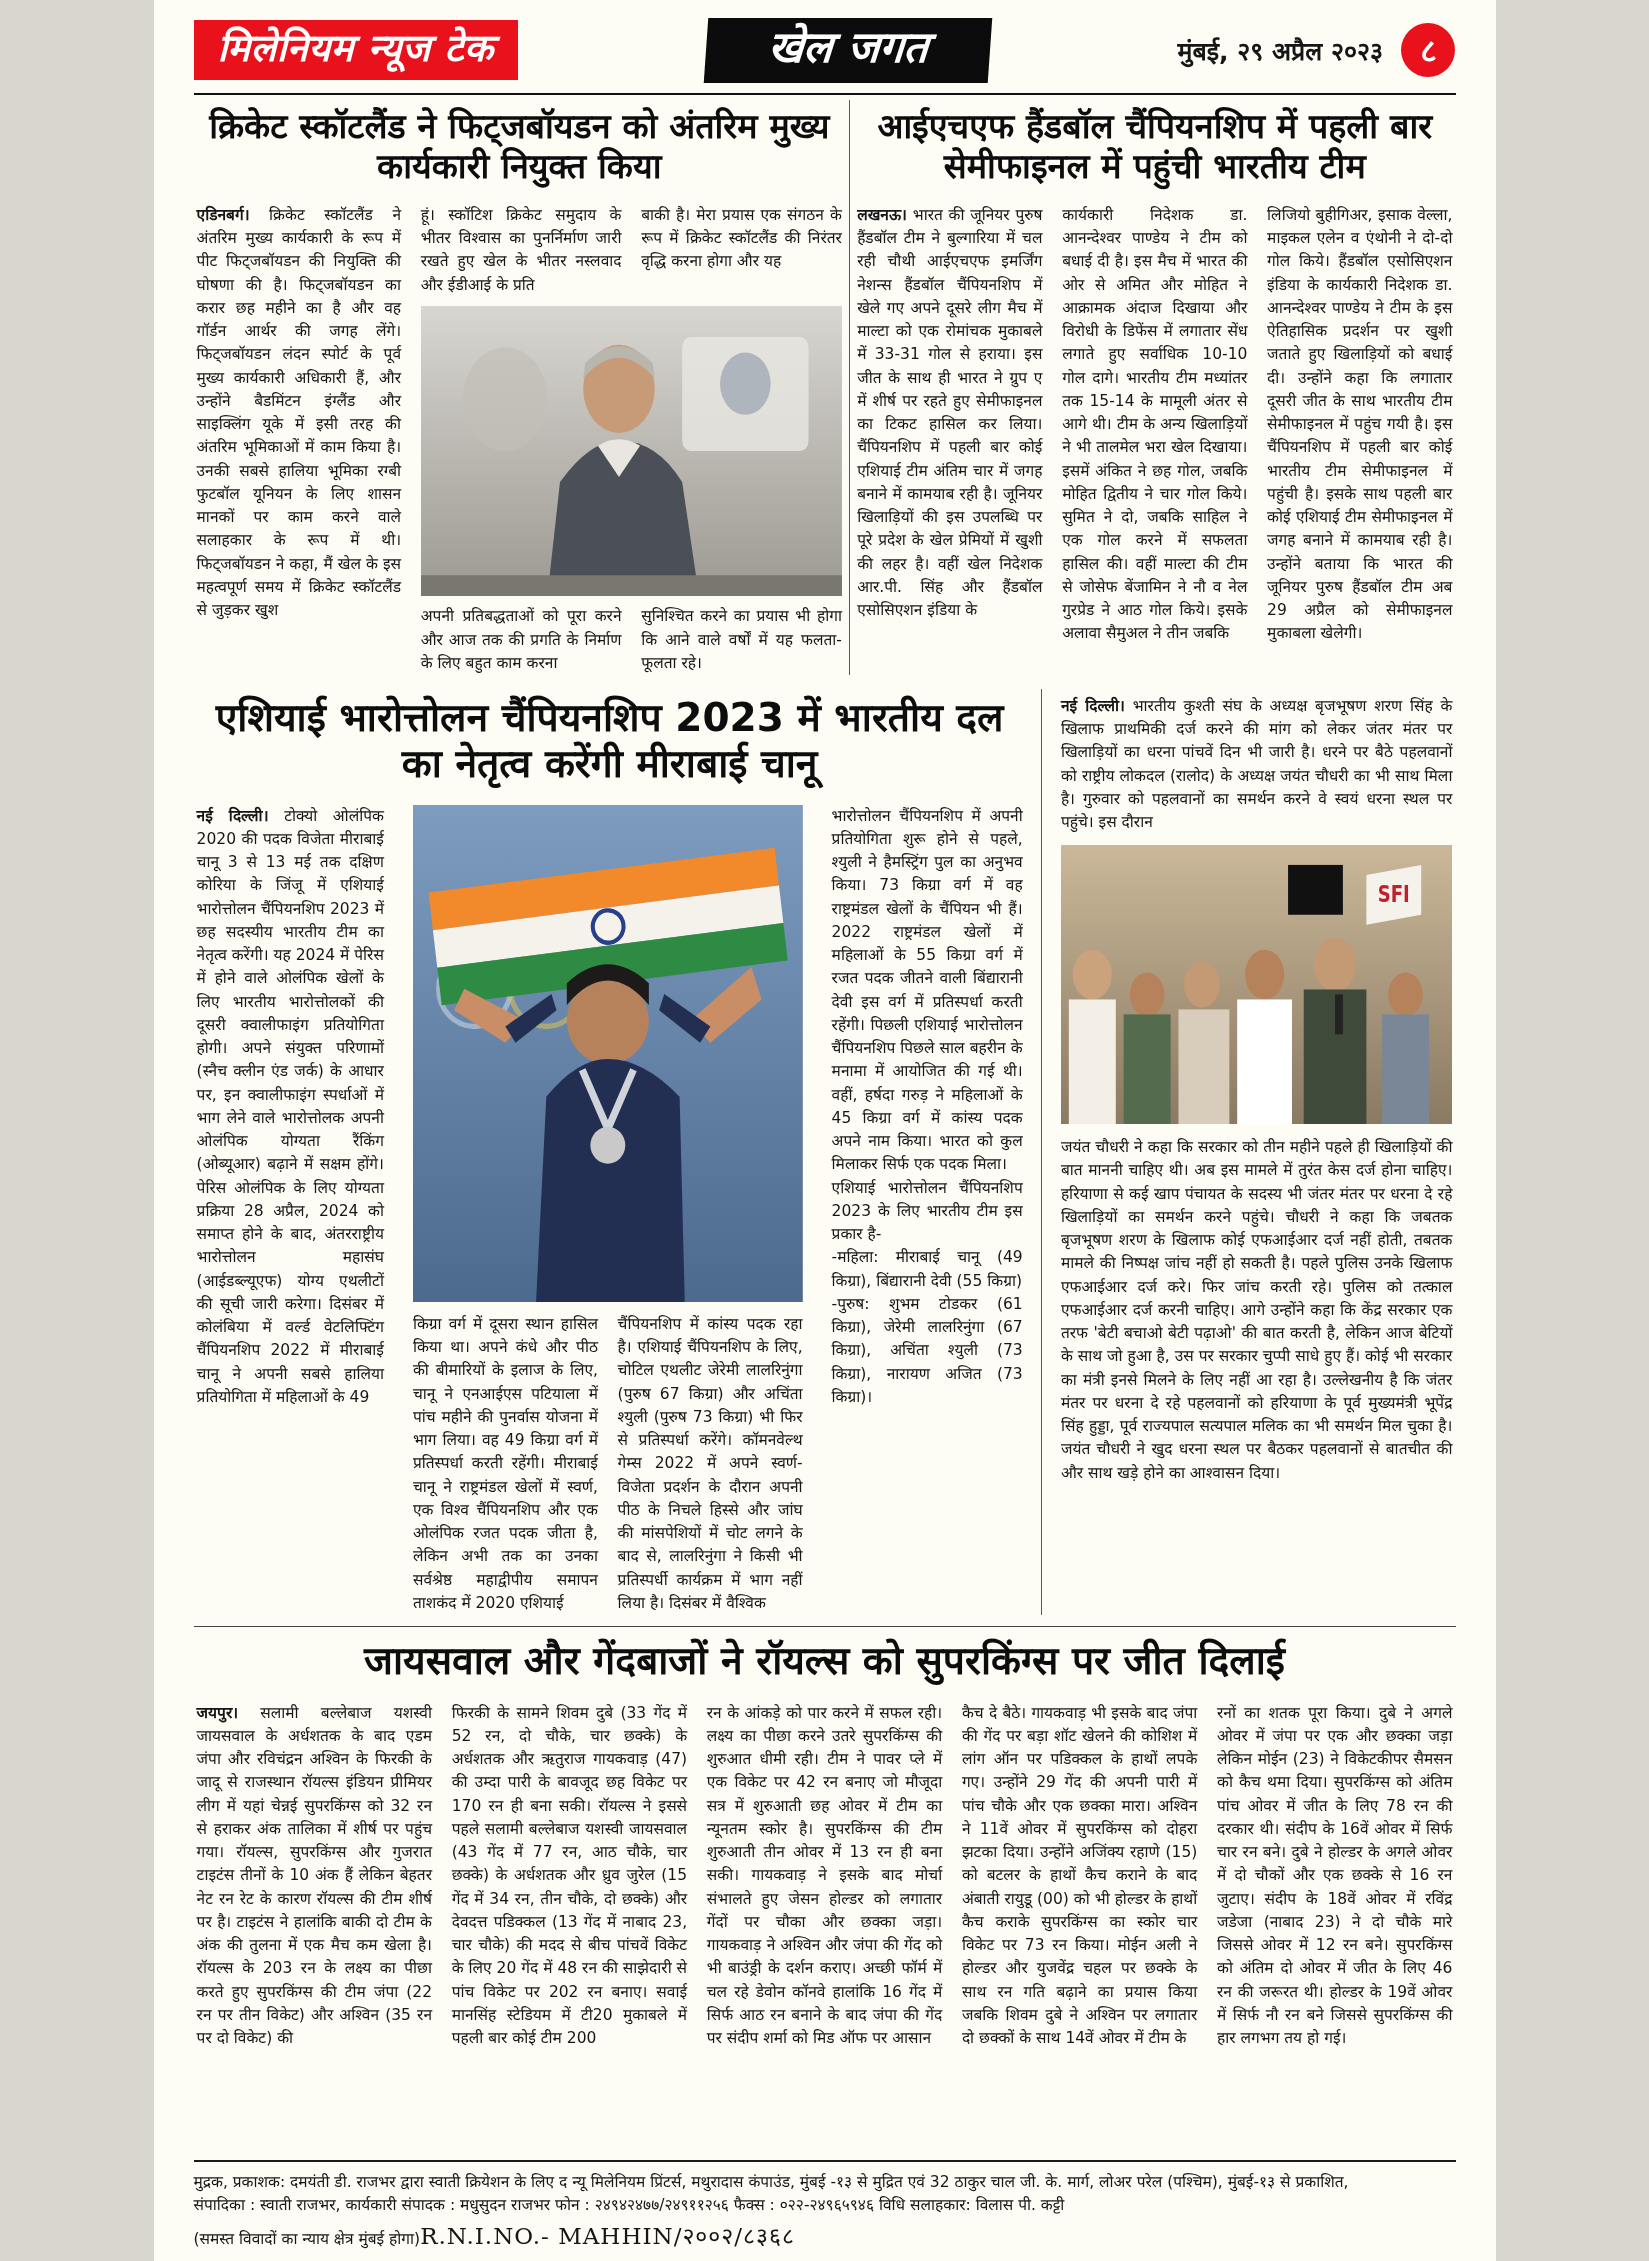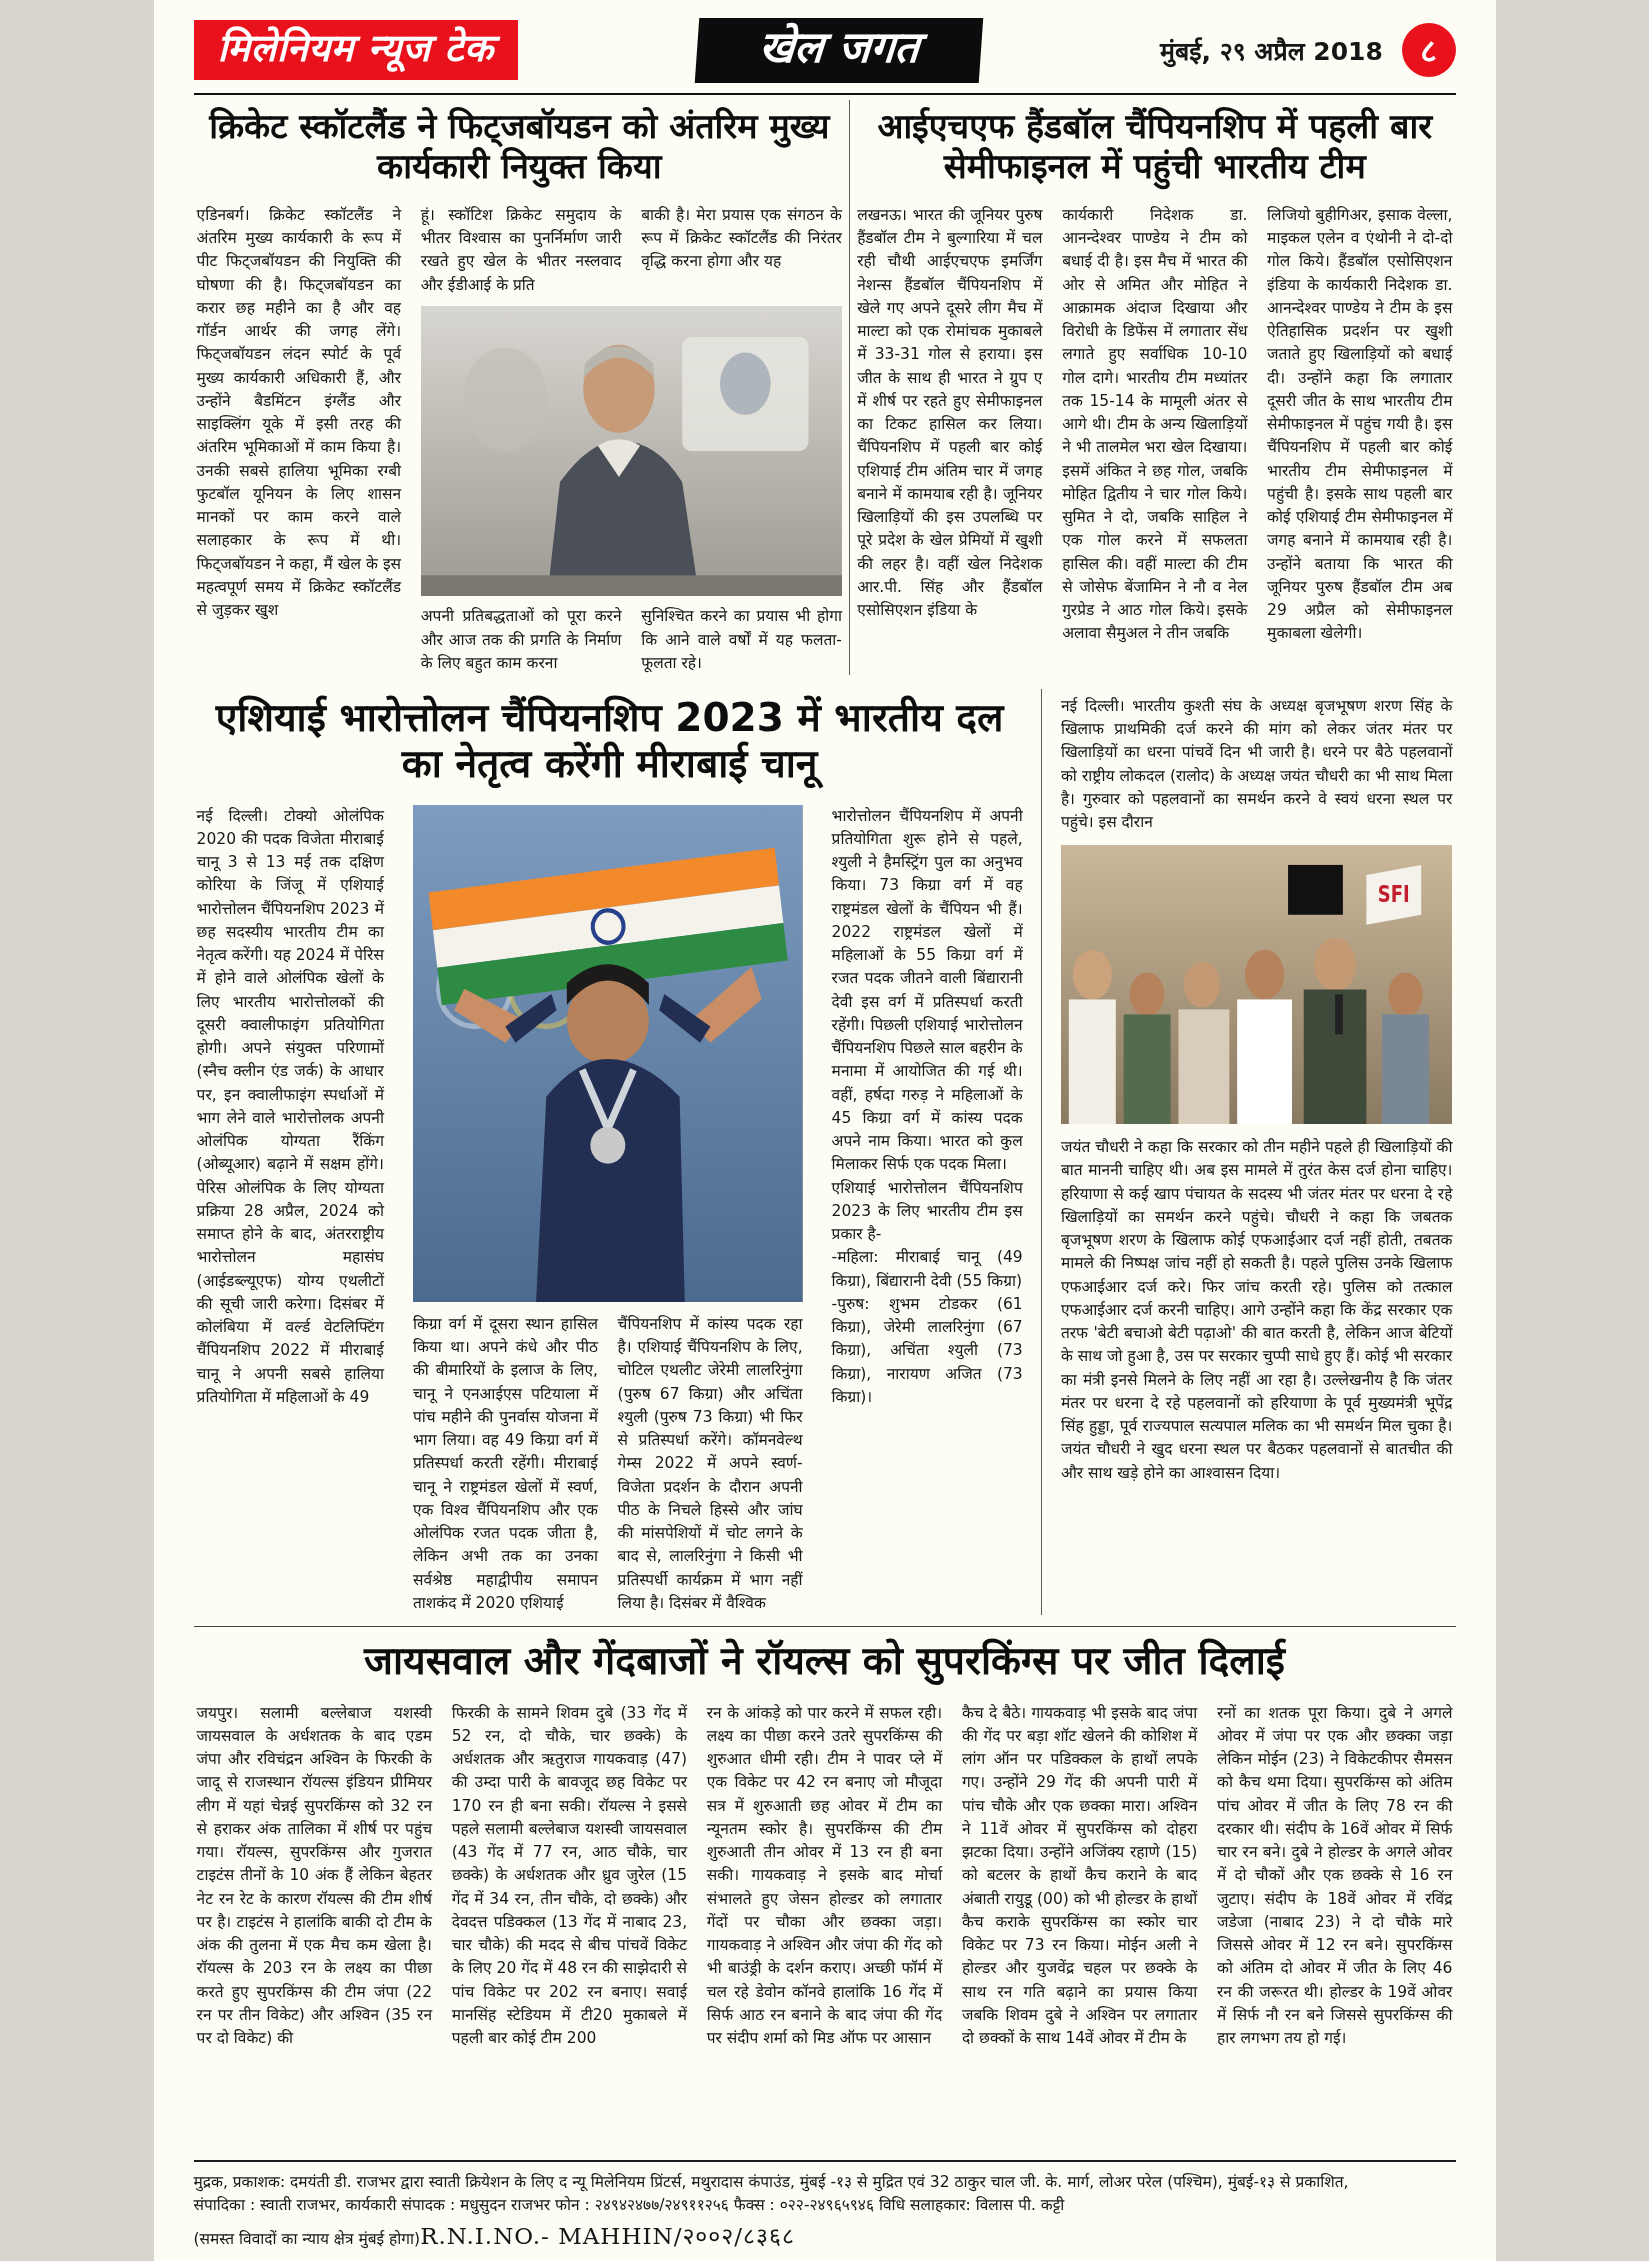--- a/index.html
+++ b/index.html
@@ -15,21 +15,21 @@
   .date-area{display:flex;align-items:center;gap:18.6px;}
   .date-text{font-size:25px;font-weight:bold;white-space:nowrap;}
   .page-circle{width:54px;height:54px;border-radius:50%;background:#e8111c;color:#fff;display:flex;align-items:center;justify-content:center;font-size:32px;font-weight:bold;}
 
   
   article{padding:11.4px 3.1px 5.2px;}
   .headline{font-weight:800;text-align:center;line-height:1.18;color:#0d0d0d;margin-bottom:17.6px;}
   .h-lg{font-size:34px;}
   .h-xl{font-size:39px;}
   .body-text{font-size:15.5px;line-height:1.5;text-align:justify;}
-  .dateline{font-weight:normal;}
+  .dateline{font-weight:bold;}
   .pre{white-space:pre-line;}
   .photo{width:100%;overflow:hidden;background:#c9c4ba;}
   .photo svg{display:block;width:100%;height:100%;}
 
   
   .row1{display:grid;grid-template-columns:1.04fr 1px 0.96fr;gap:0 4px;}
   .row2{display:grid;grid-template-columns:2.03fr 1px 0.97fr;gap:0 15.5px;margin-top:3.1px;}
   .row3{border-top:1px solid #444;margin-top:5.2px;}
   .vrule{background:#5a5a5a;width:1px;margin:5.2px 0;}
 
@@ -58,21 +58,21 @@
 </style>
 </head>
 <body>
 
 <div class="page">
 
   <header class="masthead">
     <div class="brand-box">मिलेनियम न्यूज टेक</div>
     <div class="section-box">खेल जगत</div>
     <div class="date-area">
-      <span class="date-text">मुंबई, २९ अप्रैल 2018</span>
+      <span class="date-text">मुंबई, २९ अप्रैल २०२३</span>
       <span class="page-circle">८</span>
     </div>
   </header>
 
   <section class="row1">
 
     <article>
       <h1 class="headline h-lg">क्रिकेट स्कॉटलैंड ने फिट्जबॉयडन को अंतरिम मुख्य कार्यकारी नियुक्त किया</h1>
       <div class="a1-body">
         <div class="body-text">

